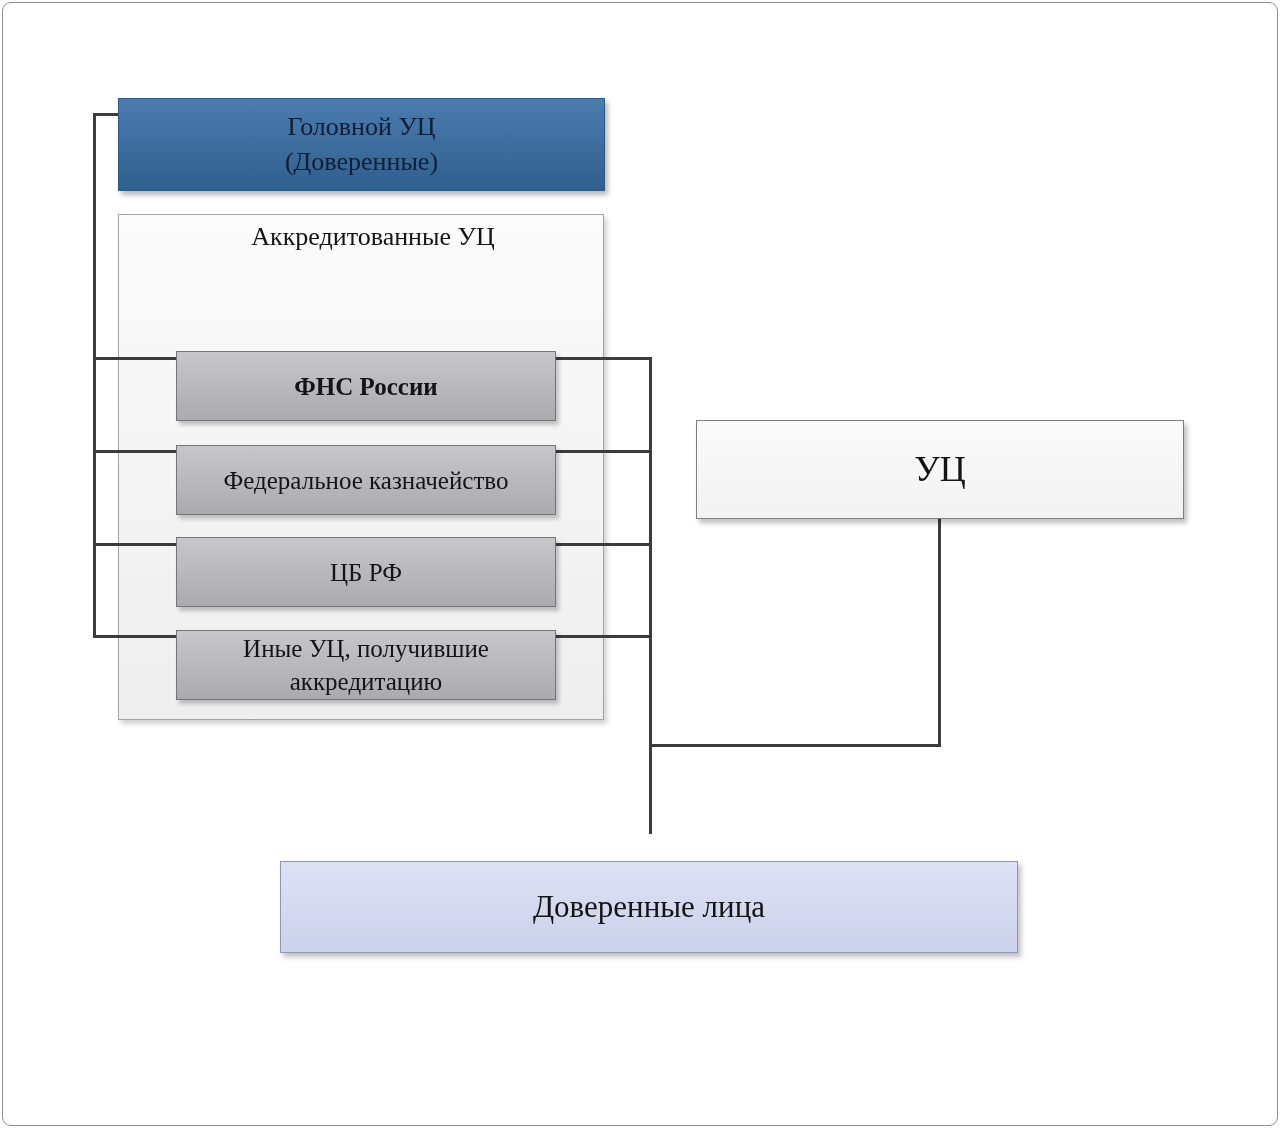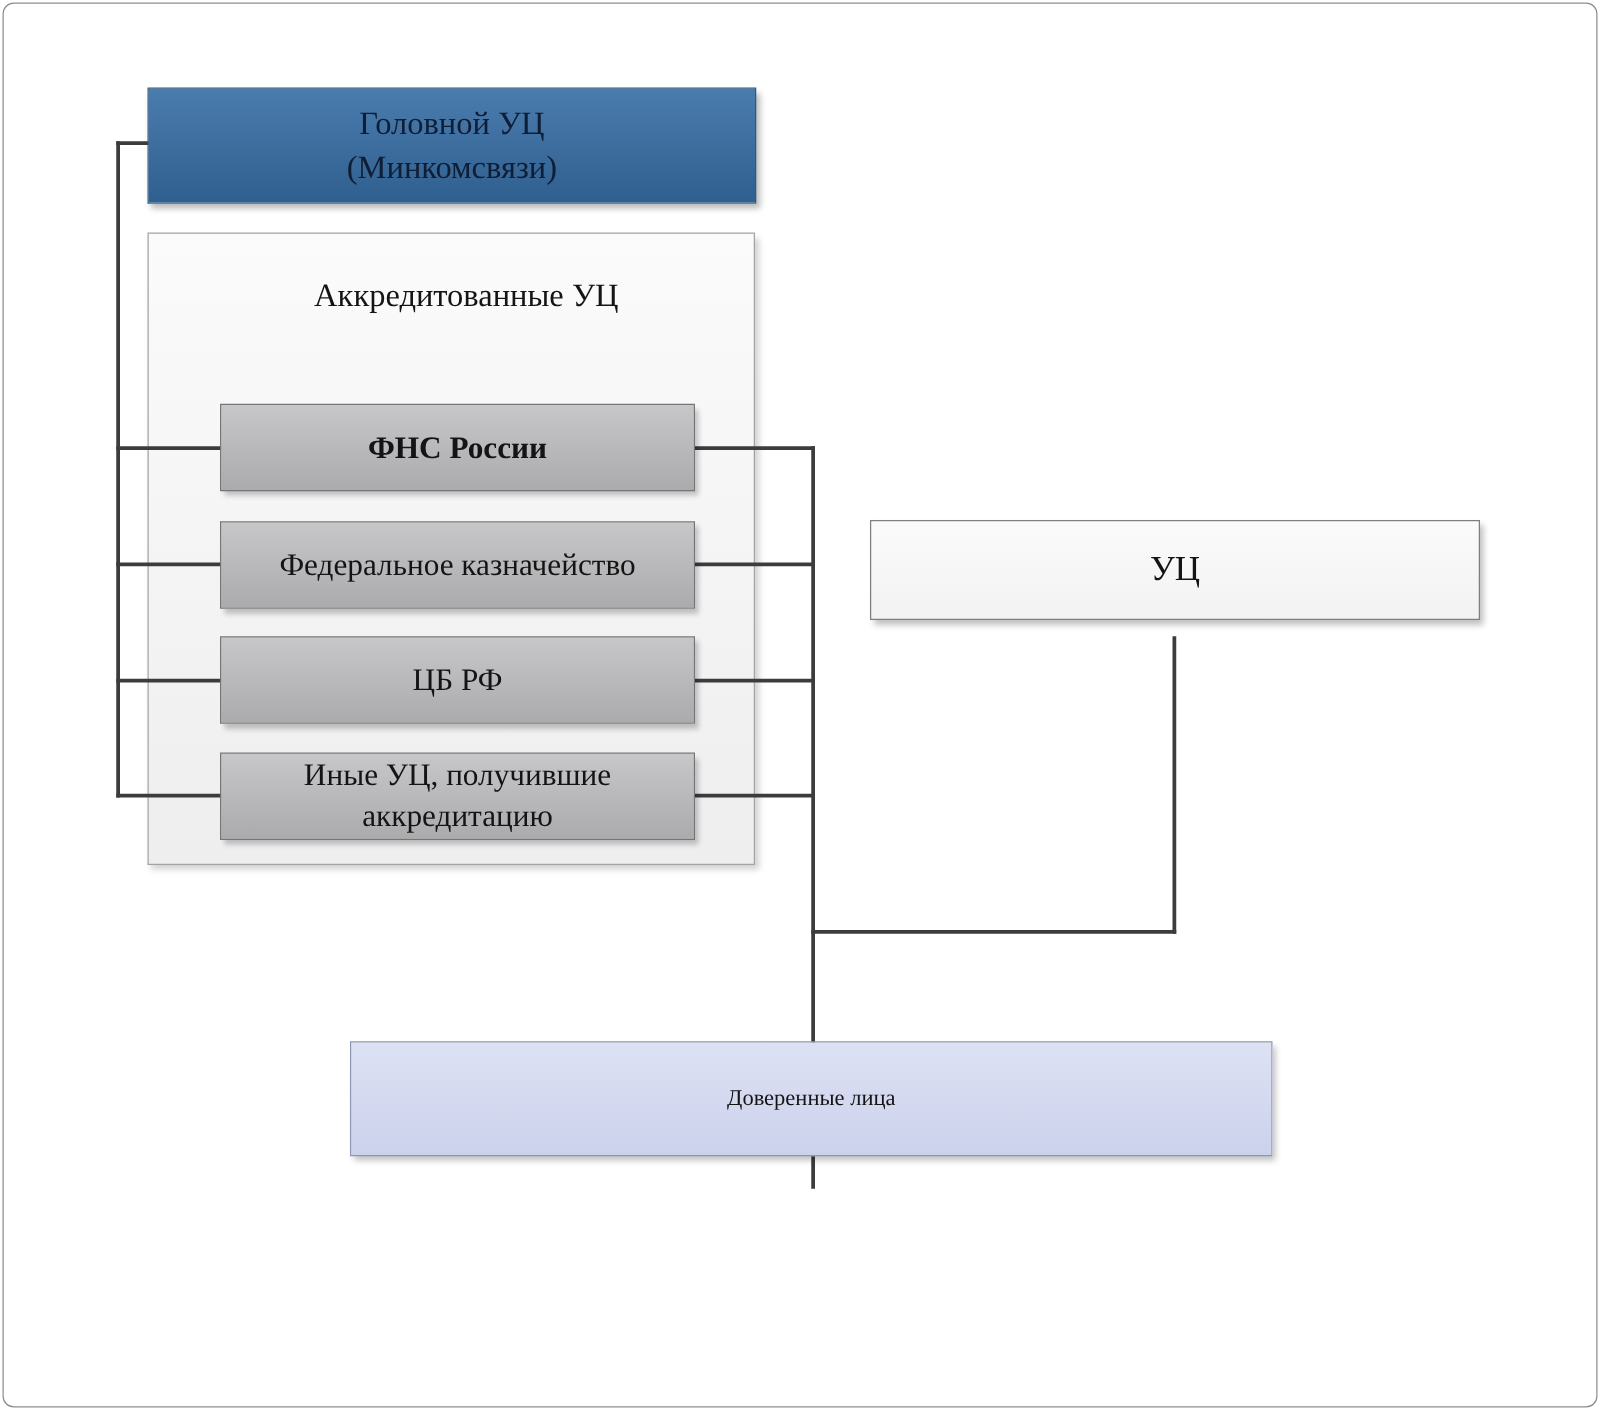--- a/index.html
+++ b/index.html
@@ -26,20 +26,21 @@
     border:1.5px solid #8f8f8f;border-radius:9px;
     pointer-events:none;
   }
   .node{
     position:absolute;
     display:flex;align-items:center;justify-content:center;
     text-align:center;
     color:var(--text);
     box-sizing:border-box;
     line-height:1.32;
+    margin-top:28px;
   }
   .head-box{
     left:118px;top:70px;width:487px;height:93px;
     background:linear-gradient(to bottom,var(--head-top),var(--head-bottom));
     border:1px solid var(--head-border);
     box-shadow:3px 4px 5px rgba(0,0,0,0.28);
     color:var(--head-text);
     font-size:26px;
     flex-direction:column;
     z-index:3;
@@ -63,32 +64,32 @@
     box-shadow:3px 4px 4px rgba(0,0,0,0.22);
     font-size:25px;
     z-index:3;
     padding:0 14px;
   }
   .gray-box.b1{top:323px;font-weight:bold;}
   .gray-box.b2{top:417px;}
   .gray-box.b3{top:509px;}
   .gray-box.b4{top:602px;}
   .uc-box{
-    left:696px;top:416px;width:488px;height:80px;
+    left:696px;top:392px;width:488px;height:99px;
     background:linear-gradient(to bottom,var(--uc-top),var(--uc-bottom));
     border:1px solid var(--uc-border);
     box-shadow:3px 4px 5px rgba(0,0,0,0.25);
-    font-size:28px;
+    font-size:36px;
     z-index:3;
   }
   .lav-box{
     background:linear-gradient(to bottom,var(--lav-top),var(--lav-bottom));
     border:1px solid var(--lav-border);
     box-shadow:3px 4px 5px rgba(0,0,0,0.25);
-    font-size:18px;
+    font-size:31px;
     z-index:3;
   }
   .trusted-box{left:280px;top:833px;width:738px;height:92px;}
   .owners-box{left:118px;top:950px;width:1068px;height:93px;}
   .ln{position:absolute;background:var(--line);z-index:2;}
   .ln.h{height:3px;}
   .ln.v{width:3px;}
 </style>
 </head>
 <body>
@@ -109,21 +110,21 @@
   <div class="ln h" style="left:556px;top:543px;width:96px;"></div>
   <div class="ln h" style="left:556px;top:635px;width:96px;"></div>
 
   <div class="ln v" style="left:938px;top:509px;height:238px;"></div>
   <div class="ln h" style="left:649px;top:744px;width:292px;"></div>
 
   <div class="ln v" style="left:649px;top:925px;height:26px;"></div>
 
   <div class="node head-box">
     <div>Головной УЦ</div>
-    <div>(Минкомсвязи)</div>
+    <div>(Доверенные)</div>
   </div>
 
   <div class="node group-box"></div>
   <div class="group-label">Аккредитованные УЦ</div>
 
   <div class="node gray-box b1">ФНС России</div>
   <div class="node gray-box b3">ЦБ РФ</div>
   <div class="node gray-box b2">Федеральное казначейство</div>
   <div class="node gray-box b4">Иные УЦ, получившие аккредитацию</div>
 

